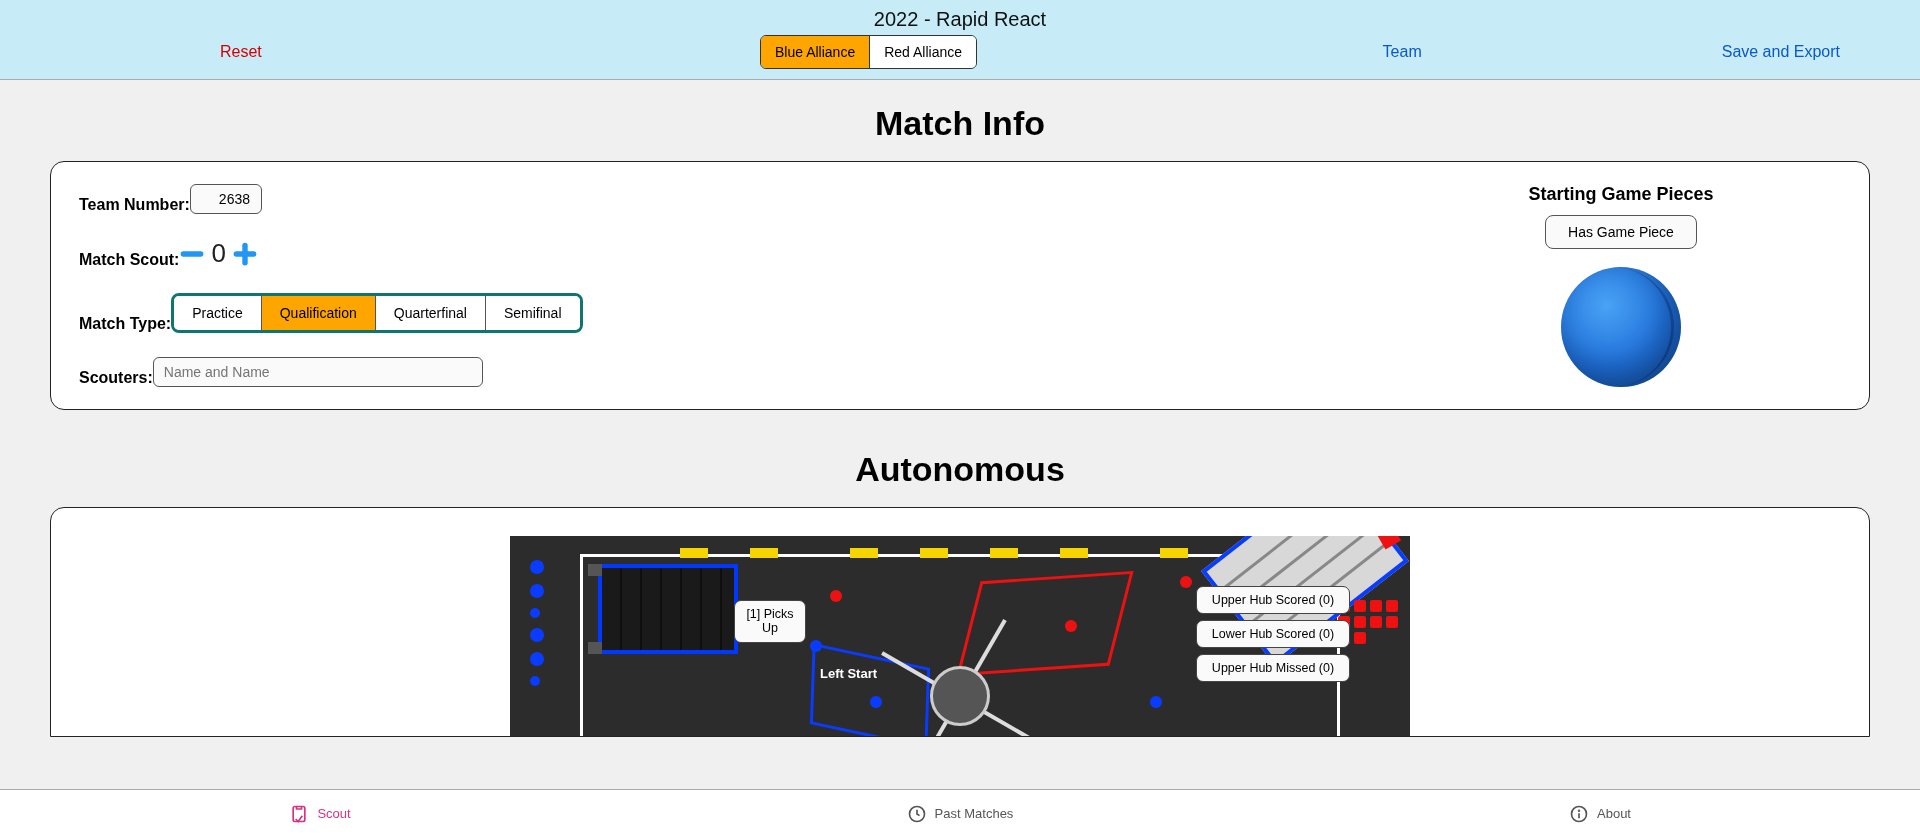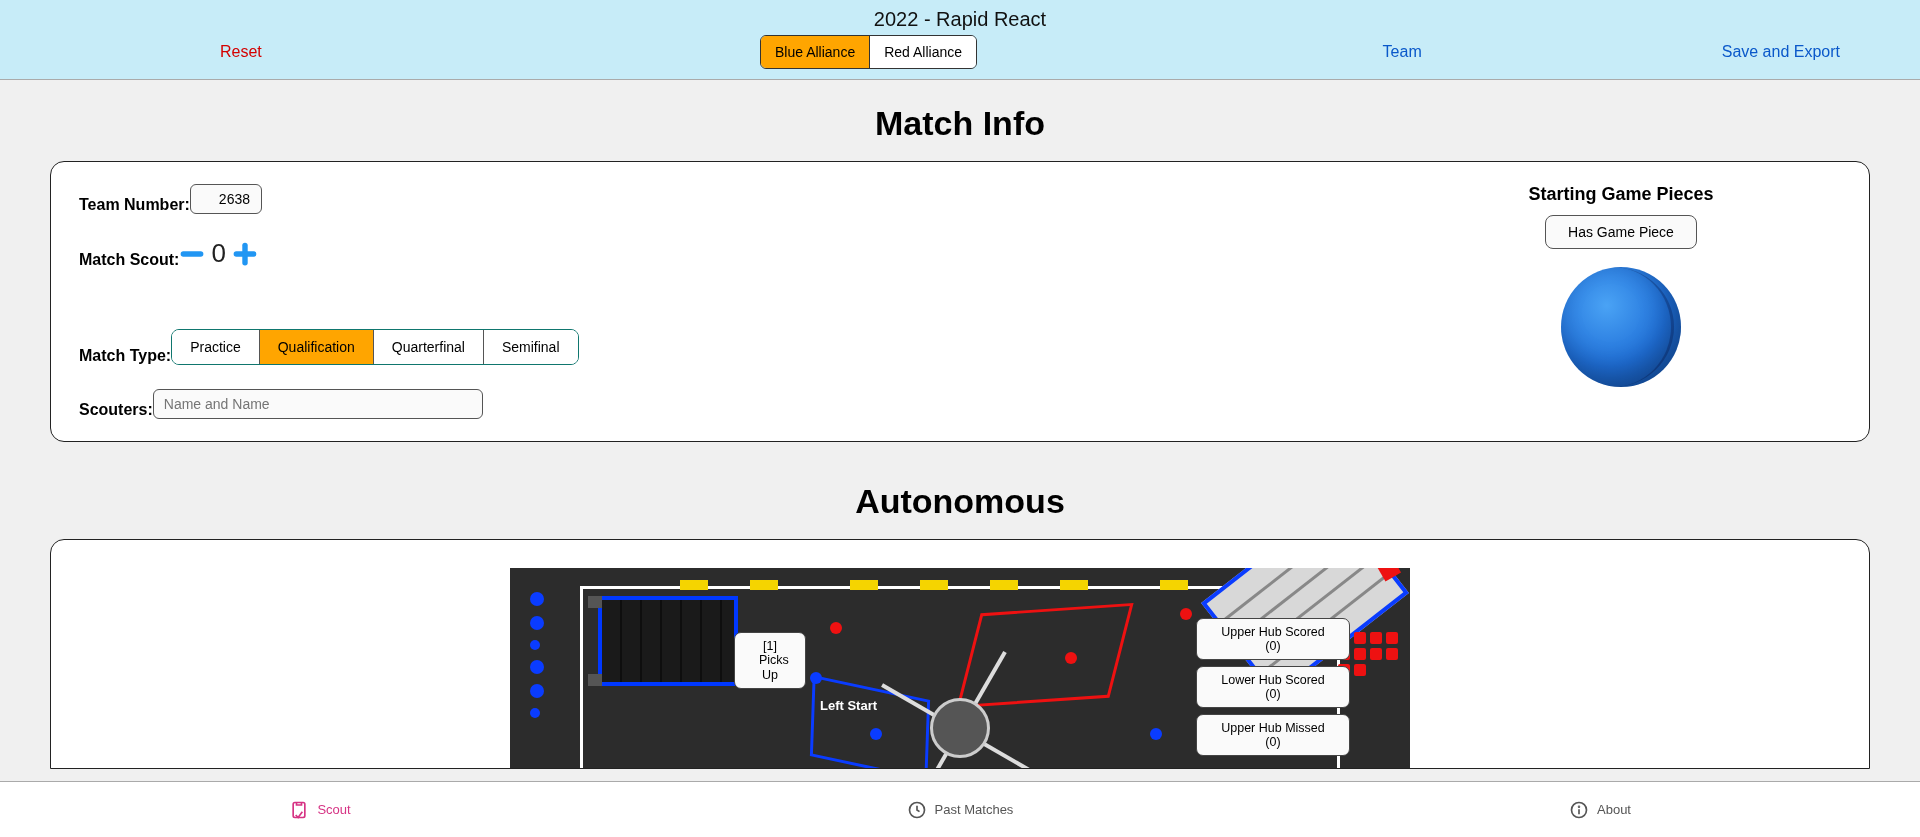--- a/index.html
+++ b/index.html
@@ -35,21 +35,21 @@
 .label { font-weight: 700; font-size: 16px; }
 .text-input { border: 1px solid #555; border-radius: 6px; padding: 6px 10px; font-size: 14px; background: #fafafa; }
 .team-input { width: 72px; padding-left: 28px; }
 .scouters-input { width: 330px; }
 
 .counter { display: flex; align-items: center; gap: 4px; }
 .counter-btn { width: 26px; height: 26px; display: flex; align-items: center; justify-content: center; cursor: pointer; }
 .counter-btn svg { stroke: #2196f3; }
 .counter-val { font-size: 26px; color: #222; padding: 0 2px; }
 
-.btn-group { display: flex; border: 1px solid #0f766e; border-radius: 8px; overflow: hidden; margin-top: 36px; }
+.btn-group { display: flex; border: 3px solid #0f766e; border-radius: 8px; overflow: hidden; }
 .btn-group button { background: #fff; border: none; padding: 9px 18px; font-size: 14px; cursor: pointer; }
 .btn-group button + button { border-left: 1px solid #555; }
 .btn-group button.active { background: #ffa500; }
 
 .sub-title { font-weight: 700; font-size: 18px; margin-bottom: 10px; }
 .pill-btn { border: 1px solid #555; background: #fafafa; border-radius: 8px; padding: 8px 22px; font-size: 14px; cursor: pointer; }
 
 .ball { width: 120px; height: 120px; border-radius: 50%; margin: 18px auto 0;
   background: radial-gradient(circle at 38% 32%, #4aa3f5 0%, #1f6fd8 55%, #1354b3 100%);
   position: relative; box-shadow: inset -10px -14px 28px rgba(0,0,0,0.28); }
@@ -98,27 +98,27 @@
 .poly-red { position:absolute; left:460px; top:40px; width:150px; height:95px; border:3px solid #e11; transform: skewX(-18deg) rotate(-4deg); }
 .poly-blue { position:absolute; left:300px; top:120px; width:120px; height:80px; border:3px solid #0a3cff; transform: rotate(12deg) skewX(10deg); }
 
 
 .dot{position:absolute;width:12px;height:12px;border-radius:50%}
 .dr{background:#e11}.db{background:#0a3cff}
 .d1{left:320px;top:54px}.d2{left:300px;top:104px}.d3{left:555px;top:84px}
 .d4{left:360px;top:160px}.d5{left:640px;top:160px}.d6{left:670px;top:40px}
 
 
-.field-btn { position:absolute; background:#fafafa; border:1px solid #444; border-radius:7px; font-size:12.5px; padding:6px 24px; cursor:pointer; text-align:center; }
+.field-btn { position:absolute; background:#fafafa; border:1px solid #444; border-radius:7px; font-size:12.5px; padding:6px 10px; cursor:pointer; text-align:center; }
 .fb-picks { left:224px; top:64px; width:72px; line-height:1.15; }
 .fb-col { position:absolute; right:60px; top:50px; display:flex; flex-direction:column; gap:6px; }
 .fb-col .field-btn { position:static; width:154px; }
 
 
-.footer { height: 56px; background:#fff; border-top:1px solid #aaa; display:flex; }
+.footer { height: 48px; background:#fff; border-top:1px solid #aaa; display:flex; }
 .footer .tab { flex:1; display:flex; align-items:center; justify-content:center; gap:8px; font-size:13px; cursor:pointer; }
 .footer .tab.active { color:#d63384; }
 .footer .tab.inactive { color:#555; }
 .footer svg { width:20px; height:20px; }
 
 
 .content::-webkit-scrollbar { width:16px; }
 .content::-webkit-scrollbar-track { background:#eaeaea; }
 .content::-webkit-scrollbar-thumb { background:#b3b3b3; border-radius:3px; }
 </style>

